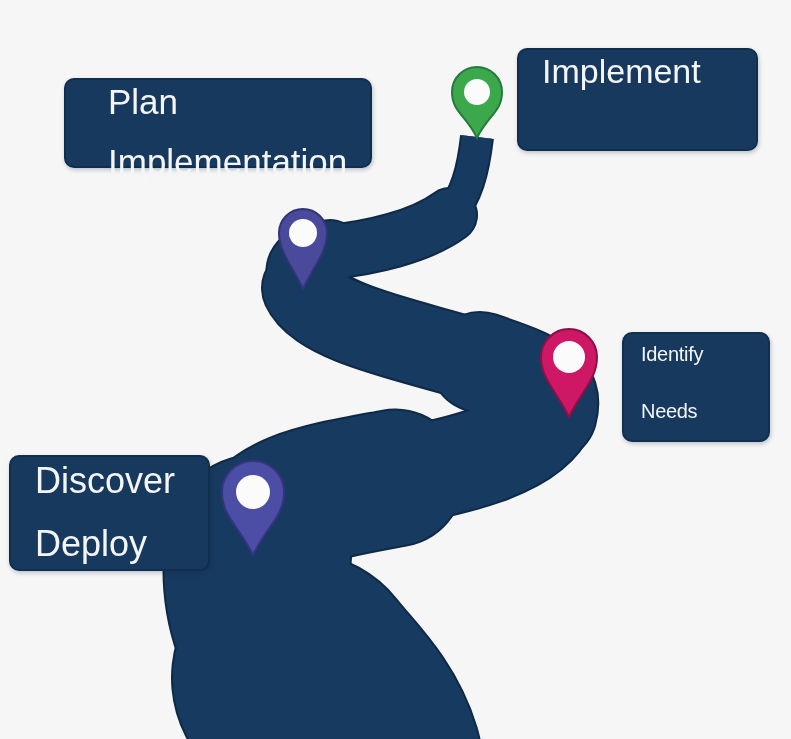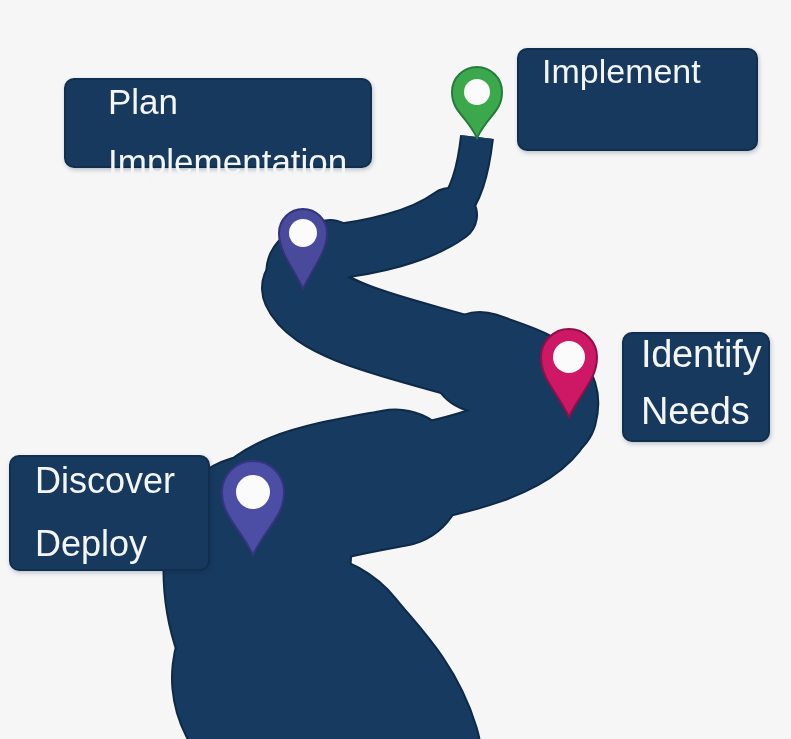--- a/index.html
+++ b/index.html
@@ -20,21 +20,21 @@
     box-shadow:1px 2px 4px rgba(20,35,60,.25);
     color:#f3f5f7;
     display:flex;flex-direction:column;
     z-index:2;
     line-height:1.25;
     gap:16px;
   }
   .step-box .line{display:block;white-space:nowrap;}
   #box-plan{left:64px;top:78px;width:308px;height:90px;font-size:35px;padding-left:42px;line-height:44px;}
   #box-implement{left:517px;top:48px;width:241px;height:103px;font-size:34px;padding-left:23px;line-height:42px;}
-  #box-identify{left:622px;top:332px;width:148px;height:110px;font-size:38px;padding-left:17px;line-height:41px;letter-spacing:-0.3px;}
+  #box-identify{left:622px;top:332px;width:148px;height:110px;font-size:20px;padding-left:17px;line-height:41px;letter-spacing:-0.3px;}
   #box-discover{left:9px;top:455px;width:201px;height:116px;font-size:36px;padding-left:24px;line-height:47px;}
   .road-path{fill:none;stroke-linecap:round;stroke-linejoin:round;}
   .road-tip{stroke-linecap:butt;}
   .pin{stroke-width:2;}
   .pin-hole{fill:#fbfbfc;}
   .pin-green{stroke:#267a3e;}
   .pin-purple1{stroke:#33337a;}
   .pin-pink{stroke:#8f0f49;}
   .pin-purple2{stroke:#35357f;}
 </style>

